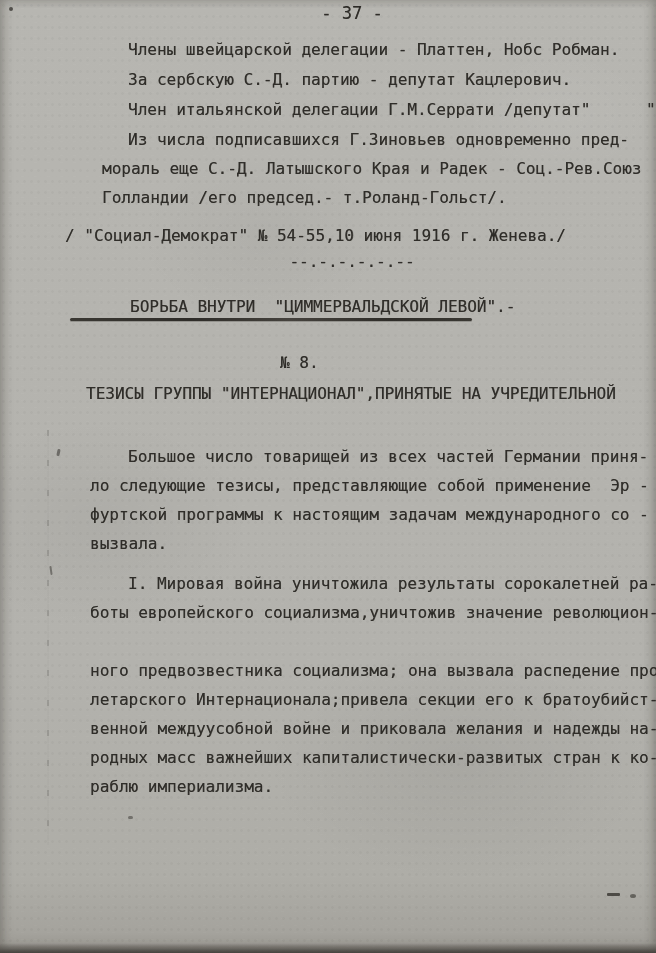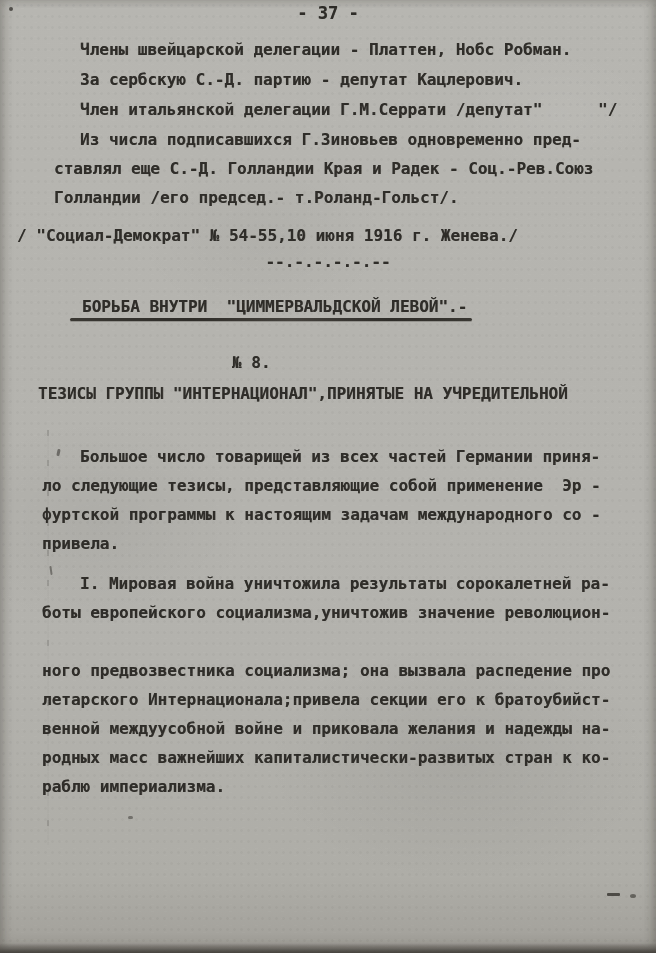--- a/index.html
+++ b/index.html
@@ -12,24 +12,25 @@
     background:
       radial-gradient(140px 90px at 85% 12%, rgba(255,255,255,0.05), transparent 70%),
       radial-gradient(220px 150px at 15% 55%, rgba(0,0,0,0.04), transparent 70%),
       radial-gradient(260px 160px at 70% 80%, rgba(0,0,0,0.05), transparent 75%),
       radial-gradient(180px 120px at 40% 25%, rgba(0,0,0,0.03), transparent 70%),
       linear-gradient(180deg,#b7b6b1 0%,#b3b2ad 70%,#aeada7 92%,#a3a19b 99%,#8f8d87 100%);
   }
   .ink-layer{position:absolute;inset:0;filter:blur(0.3px);}
   .txt{
     position:absolute;
-    font-size:16px;font-weight:700;line-height:20px;
+    font-size:16px;font-weight:400;line-height:20px;
     white-space:pre;
     color:#2f2d29;
     text-shadow:0.3px 0.3px 0.6px rgba(45,43,39,0.55);
+    padding-left:48px;
   }
   .pageno{left:0;right:0;text-align:center;font-size:17px;}
   .center{left:0;right:0;text-align:center;}
   .underline{
     position:absolute;left:70px;top:318px;width:402px;height:3px;border-radius:2px;
     background:linear-gradient(90deg,#3a3833,#2e2c28 30%,#45423d 55%,#2e2c28 80%,#3a3833);
     box-shadow:0 1px 0 rgba(46,44,40,0.25);
   }
   .grain{
     position:absolute;inset:0;pointer-events:none;opacity:.55;
@@ -67,38 +68,38 @@
 
   <div class="ink-layer">
 
     <div class="txt pageno" style="top:3px">- 37 -</div>
 
     <div class="txt" style="left:80px;top:40px">Члены швейцарской делегации - Платтен, Нобс Робман.</div>
     <div class="txt" style="left:80px;top:70px">За сербскую С.-Д. партию - депутат Кацлерович.</div>
     <div class="txt" style="left:80px;top:100px">Член итальянской делегации Г.М.Серрати /депутат"</div>
     <div class="txt" style="left:598px;top:100px">"/</div>
     <div class="txt" style="left:80px;top:130px">Из числа подписавшихся Г.Зиновьев одновременно пред-</div>
-    <div class="txt" style="left:54px;top:159px">ставлял еще С.-Д. Голландии Края и Радек - Соц.-Рев.Союз</div>
+    <div class="txt" style="left:54px;top:159px">мораль еще С.-Д. Латышского Края и Радек - Соц.-Рев.Союз</div>
     <div class="txt" style="left:54px;top:188px">Голландии /его председ.- т.Роланд-Гольст/.</div>
 
     <div class="txt" style="left:17px;top:226px">/ "Социал-Демократ" № 54-55,10 июня 1916 г. Женева./</div>
 
     <div class="txt center" style="top:252px">--.-.-.-.-.--</div>
 
     <div class="txt" style="left:82px;top:297px">БОРЬБА ВНУТРИ  "ЦИММЕРВАЛЬДСКОЙ ЛЕВОЙ".-</div>
     <div class="underline"></div>
 
     <div class="txt" style="left:232px;top:353px">№ 8.</div>
 
     <div class="txt" style="left:38px;top:384px">ТЕЗИСЫ ГРУППЫ "ИНТЕРНАЦИОНАЛ",ПРИНЯТЫЕ НА УЧРЕДИТЕЛЬНОЙ</div>
 
     <div class="txt" style="left:80px;top:447px">Большое число товарищей из всех частей Германии приня-</div>
     <div class="txt" style="left:42px;top:476px">ло следующие тезисы, представляющие собой применение  Эр -</div>
     <div class="txt" style="left:42px;top:505px">фуртской программы к настоящим задачам международного со -</div>
-    <div class="txt" style="left:42px;top:534px">привела.</div>
+    <div class="txt" style="left:42px;top:534px">вызвала.</div>
 
     <div class="txt" style="left:80px;top:574px">I. Мировая война уничтожила результаты сорокалетней ра-</div>
     <div class="txt" style="left:42px;top:603px">боты европейского социализма,уничтожив значение революцион-</div>
     <div class="txt" style="left:42px;top:661px">ного предвозвестника социализма; она вызвала распедение про</div>
     <div class="txt" style="left:42px;top:690px">летарского Интернационала;привела секции его к братоубийст-</div>
     <div class="txt" style="left:42px;top:719px">венной междуусобной войне и приковала желания и надежды на-</div>
     <div class="txt" style="left:42px;top:748px">родных масс важнейших капиталистически-развитых стран к ко-</div>
     <div class="txt" style="left:42px;top:777px">раблю империализма.</div>
   </div>
 

